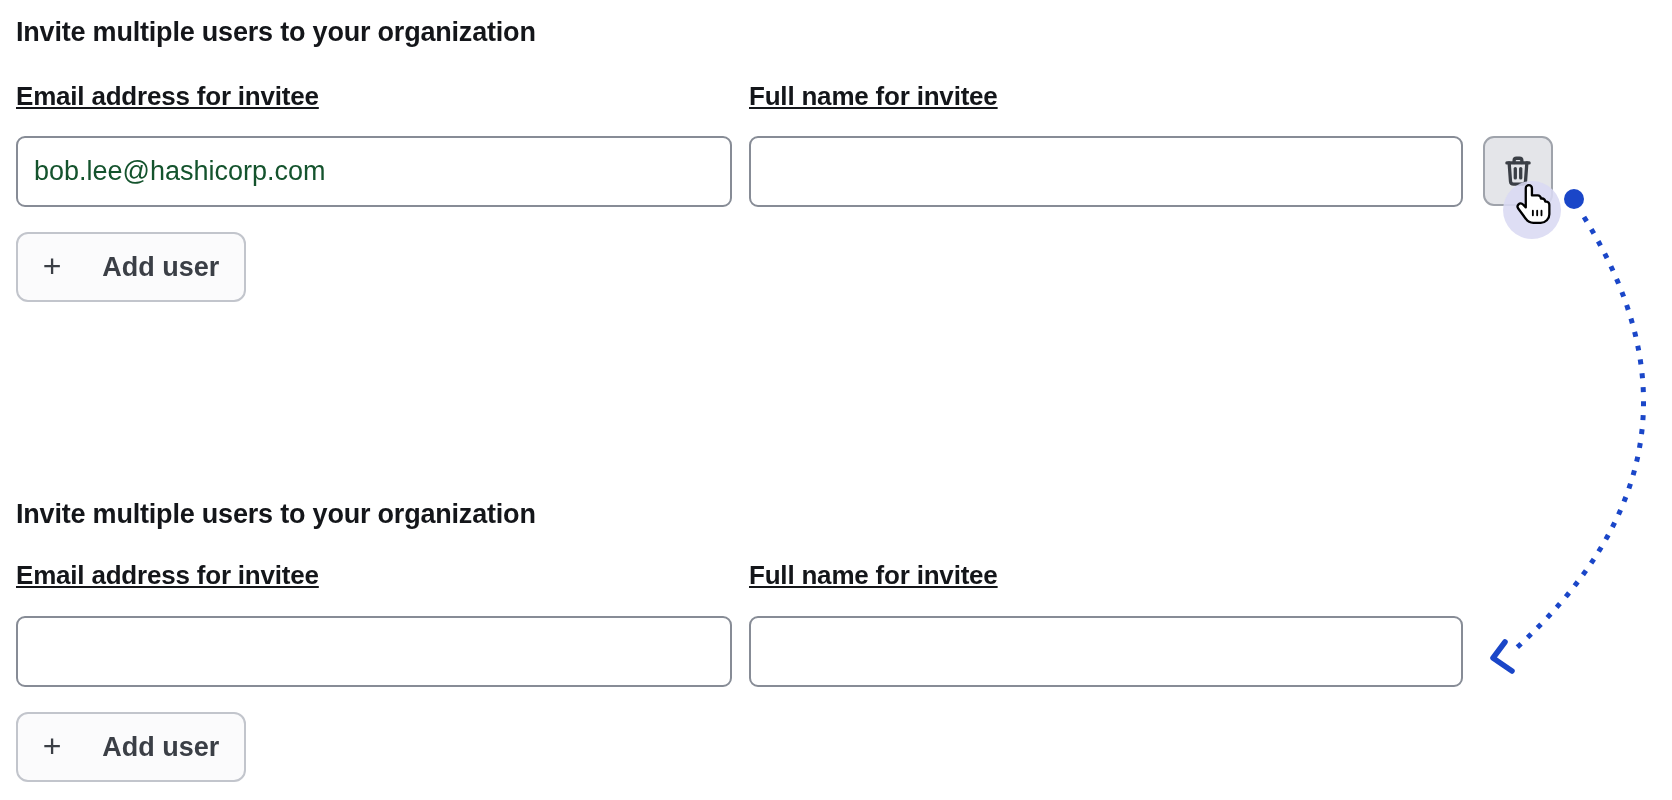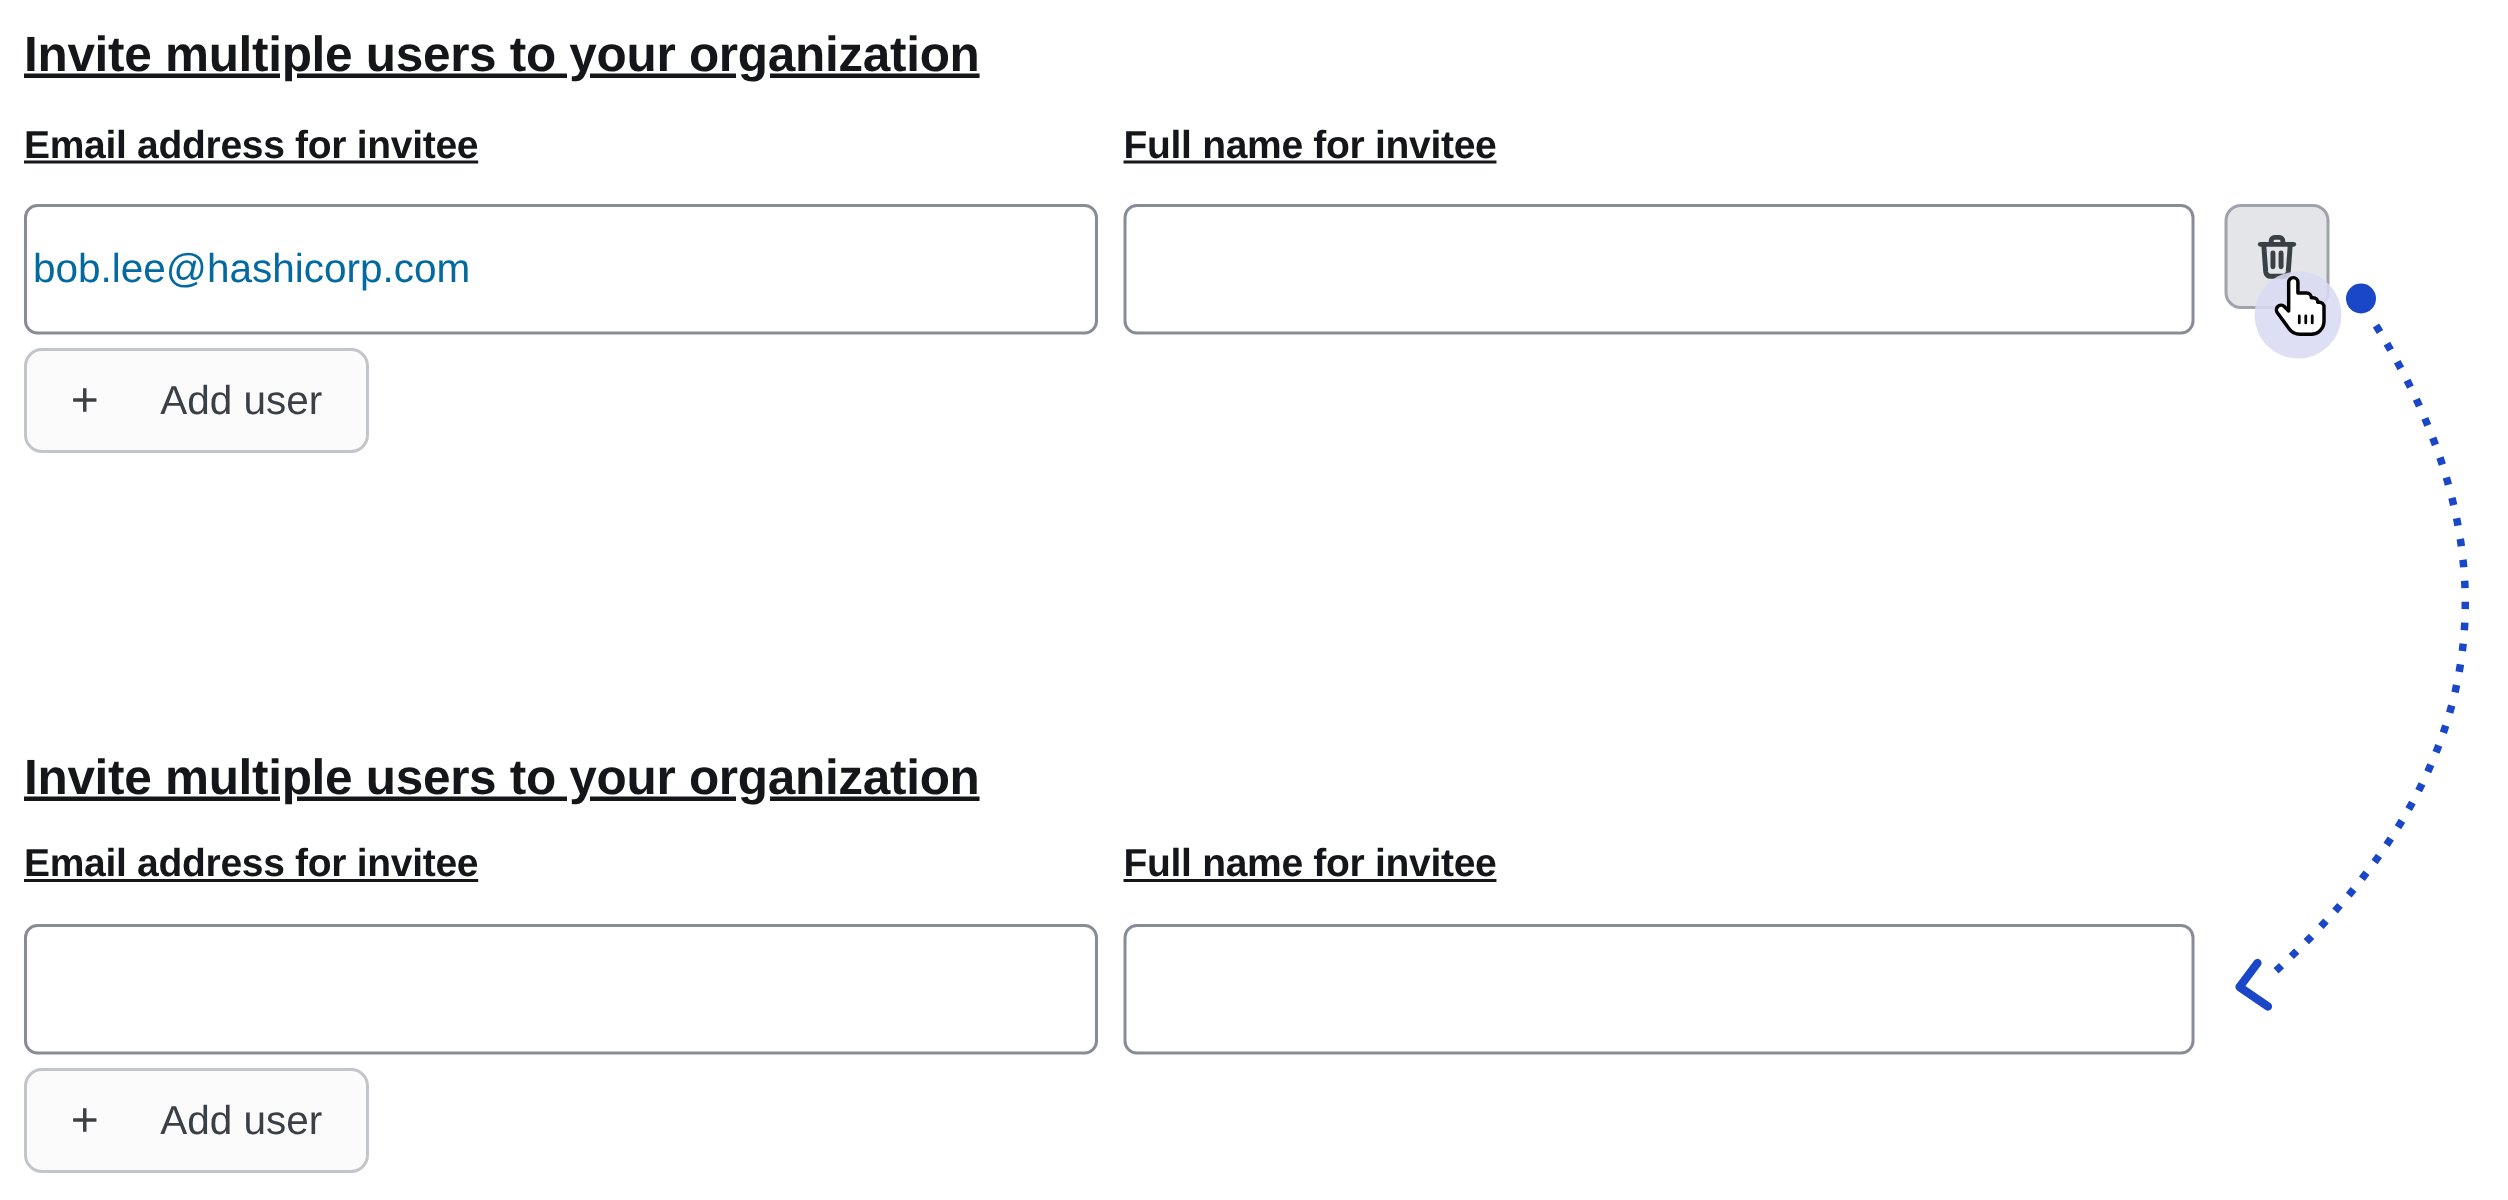--- a/index.html
+++ b/index.html
@@ -7,46 +7,45 @@
   .canvas {
     position: relative;
     width: 1672px;
     height: 800px;
     background: #ffffff;
     font-family: "Liberation Sans", "DejaVu Sans", sans-serif;
     overflow: hidden;
   }
   .heading {
     position: absolute;
-    font-size: 33px;
+    font-size: 27px;
     font-weight: 700;
     color: var(--text-dark, #14161a);
     letter-spacing: -0.2px;
     white-space: nowrap;
-    text-decoration: underline;
   }
   .field-label {
     position: absolute;
     font-size: 26px;
     font-weight: 700;
     color: var(--text-dark, #14161a);
     letter-spacing: -0.2px;
     white-space: nowrap;
     text-decoration: underline;
   }
   .text-input {
     position: absolute;
-    height: 87px;
+    height: 71px;
     border: 2px solid var(--input-border, #878c96);
     border-radius: 9px;
     background: #ffffff;
     font-family: "Liberation Sans", "DejaVu Sans", sans-serif;
     font-size: 27px;
-    color: #0369a1;
-    padding: 0 4px;
+    color: #14532d;
+    padding: 0 16px;
     outline: none;
   }
   .add-btn {
     position: absolute;
     left: 16px;
     width: 230px;
     height: 70px;
     display: flex;
     align-items: center;
     justify-content: center;
@@ -59,21 +58,21 @@
   }
   .add-btn .plus {
     font-size: 32px;
     font-weight: 400;
     color: var(--button-text, #3b3f46);
     line-height: 1;
     margin-top: -3px;
   }
   .add-btn .add-label {
     font-size: 27px;
-    font-weight: 400;
+    font-weight: 700;
     color: var(--button-text, #3b3f46);
     white-space: nowrap;
     margin-left: 27px;
   }
   .trash-btn {
     position: absolute;
     left: 1483px;
     top: 136px;
     width: 70px;
     height: 70px;

